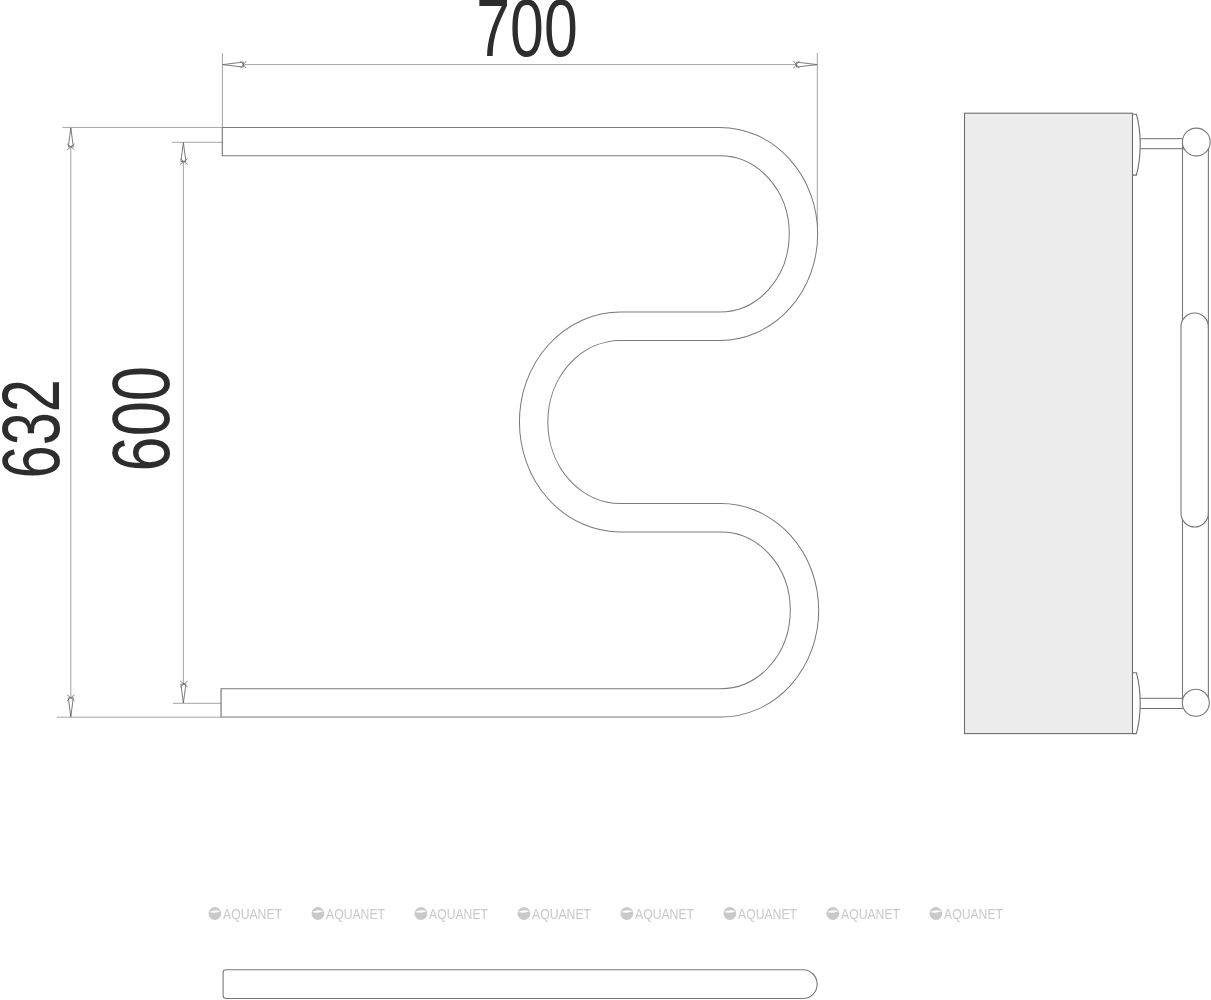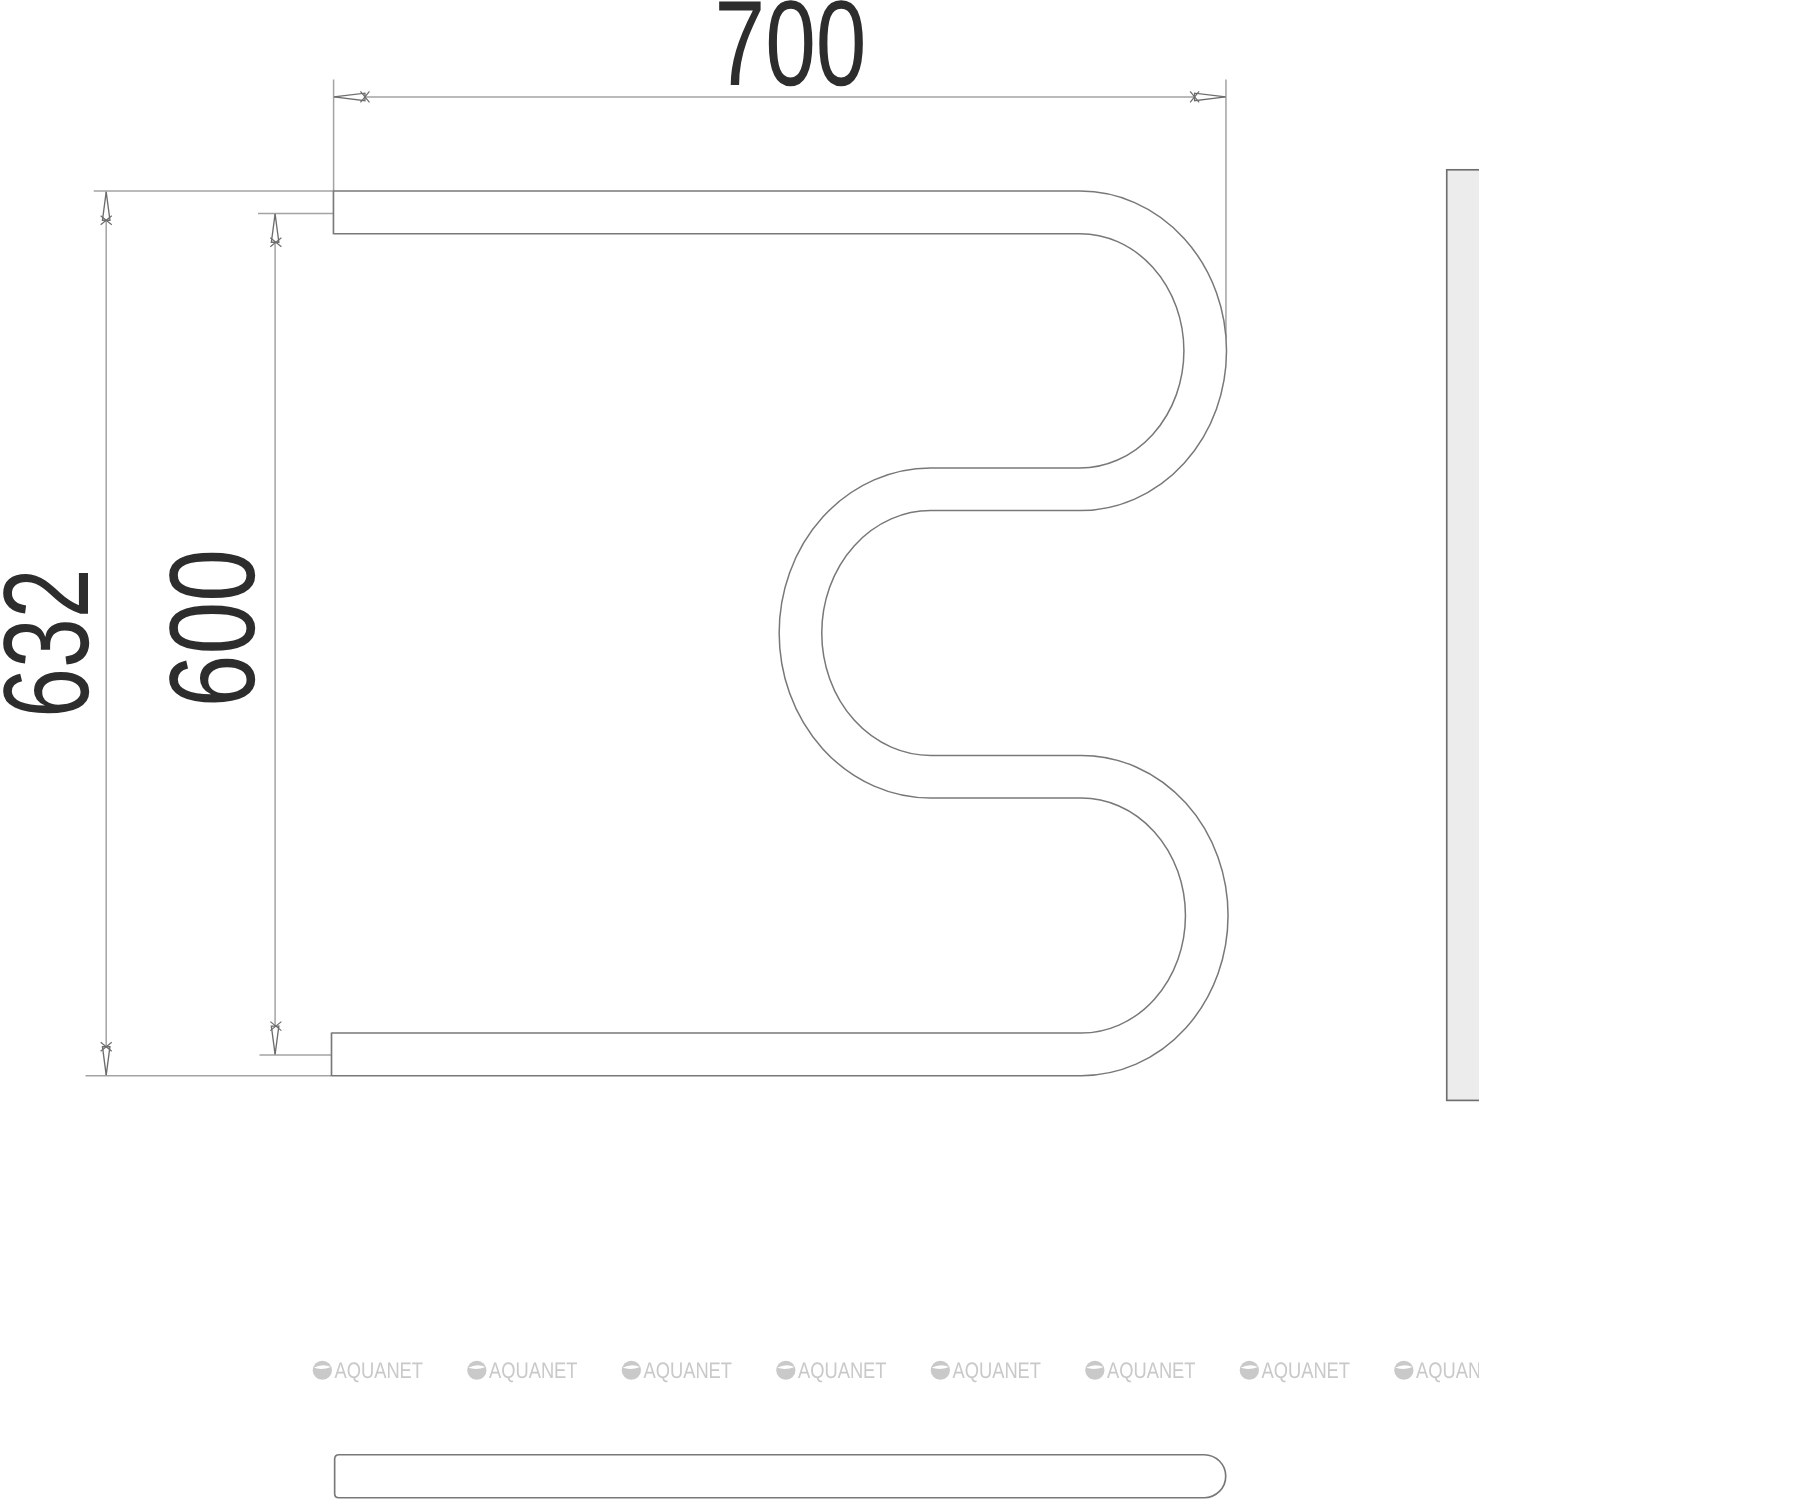--- a/index.html
+++ b/index.html
@@ -1,16 +1,16 @@
 <!DOCTYPE html>
 <html><head>
 <meta charset="utf-8">
 <style>
   html,body{margin:0;padding:0;background:#ffffff;}
-  .wrap{width:986px;height:1000px;position:relative;overflow:hidden;background:#d946ef;}
+  .wrap{width:1211px;height:1000px;position:relative;overflow:hidden;background:#d946ef;}
   svg{display:block;}
   text{font-family:"Liberation Sans", sans-serif;}
 </style>
 </head>
 <body>
 <div class="wrap">
 <svg width="1211" height="1000" viewBox="0 0 1211 1000">
   <rect x="0" y="0" width="1211" height="1000" fill="#ffffff"></rect>
 
   <g stroke="#a3a3a3" stroke-width="1" fill="none">

